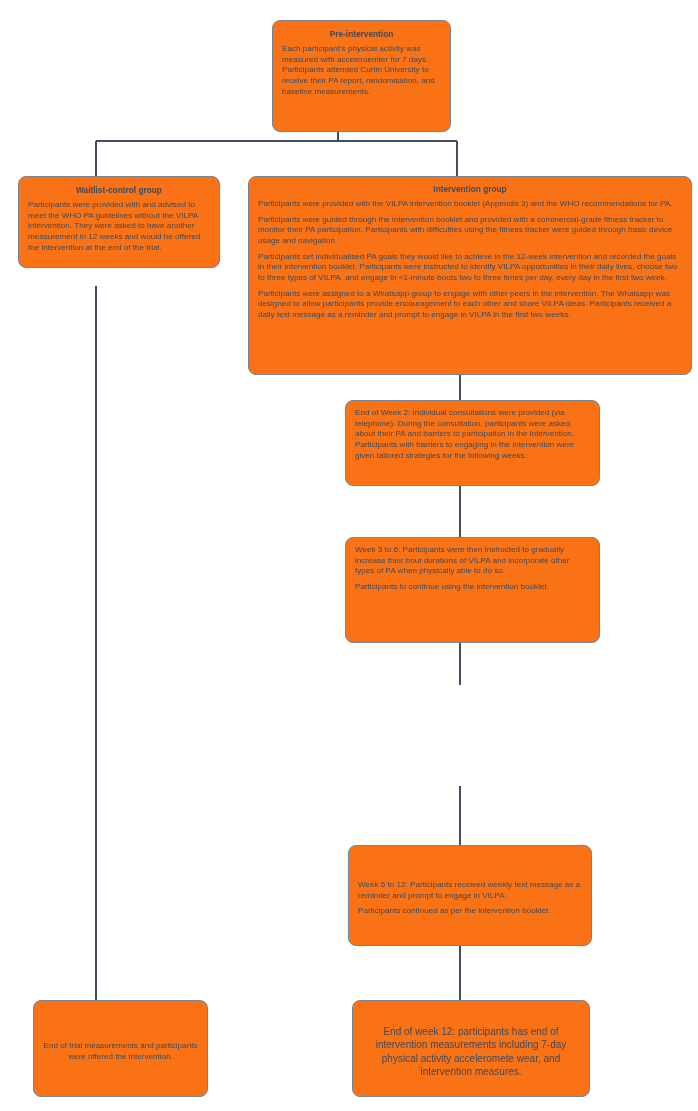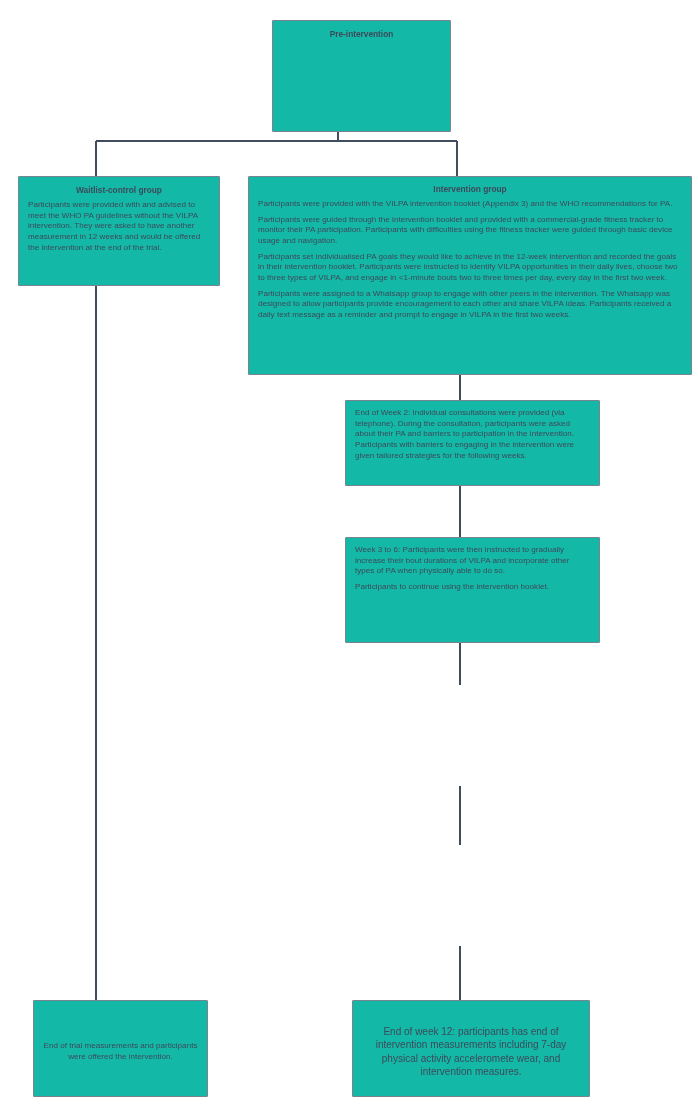--- a/index.html
+++ b/index.html
@@ -27,23 +27,23 @@
     position: absolute;
     left: 0; top: 0;
     width: 698px;
     height: 1111px;
     pointer-events: none;
   }
 
   .node {
     position: absolute;
     box-sizing: border-box;
-    background: #14b8a6;
+    background: #f97316;
     border: 1px solid #7a838f;
-    border-radius: 1px;
+    border-radius: 8px;
     color: #3d4a5c;
     font-size: 8.1px;
     line-height: 1.32;
     padding: 7px 9px 1px 9px;
   }
 
   .node .title {
     font-weight: bold;
     text-align: center;
     font-size: 8.3px;
@@ -63,21 +63,21 @@
 
   
   #node-pre-intervention {
     left: 272px; top: 20px;
     width: 179px; height: 112px;
     padding-top: 8px;
   }
 
   #node-waitlist {
     left: 18px; top: 176px;
-    width: 202px; height: 110px;
+    width: 202px; height: 92px;
     padding-top: 8px;
   }
 
   #node-intervention {
     left: 248px; top: 176px;
     width: 444px; height: 199px;
     padding-top: 7px;
   }
 
   #node-week2 {
@@ -154,20 +154,21 @@
       <line x1="460" y1="643" x2="460" y2="685"></line>
 
       <line x1="460" y1="786" x2="460" y2="845"></line>
 
       <line x1="460" y1="946" x2="460" y2="1000"></line>
     </g>
   </svg>
 
   <div class="node" id="node-pre-intervention">
     <div class="title">Pre-intervention</div>
+    <p>Each participant's physical activity was measured with acceleroemter for 7 days. Participants attended Curtin University to receive their PA report, randomisation, and baseline measurements.</p>
   </div>
 
   <div class="node" id="node-waitlist">
     <div class="title">Waitlist-control group</div>
     <p>Participants were provided with and advised to meet the WHO PA guidelines without the VILPA intervention. They were asked to have another measurement in 12 weeks and would be offered the intervention at the end of the trial.</p>
   </div>
 
   <div class="node" id="node-intervention">
     <div class="title">Intervention group</div>
     <p>Participants were provided with the VILPA intervention booklet (Appendix 3) and the WHO recommendations for PA.</p>
@@ -183,20 +184,26 @@
   </div>
 
   <div class="node" id="node-week3to6">
     <div class="node-inner">
       <p>Week 3 to 6: Participants were then instructed to gradually increase their bout durations of VILPA and incorporate other types of PA when physically able to do so.</p>
       <p>Participants to continue using the intervention booklet.</p>
     </div>
   </div>
 
 
+  <div class="node" id="node-week6to12">
+    <div class="node-inner">
+      <p>Week 6 to 12: Participants received weekly text message as a reminder and prompt to engage in VILPA .</p>
+      <p>Participants continued as per the intervention booklet.</p>
+    </div>
+  </div>
 
   <div class="node centered" id="node-end-trial">
     <div class="node-inner">
       <p>End of trial measurements and participants were offered the intervention.</p>
     </div>
   </div>
 
   <div class="node centered" id="node-end-week12">
     <div class="node-inner">
       <p>End of week 12: participants has end of intervention measurements including 7-day physical activity acceleromete wear, and intervention measures.</p>

